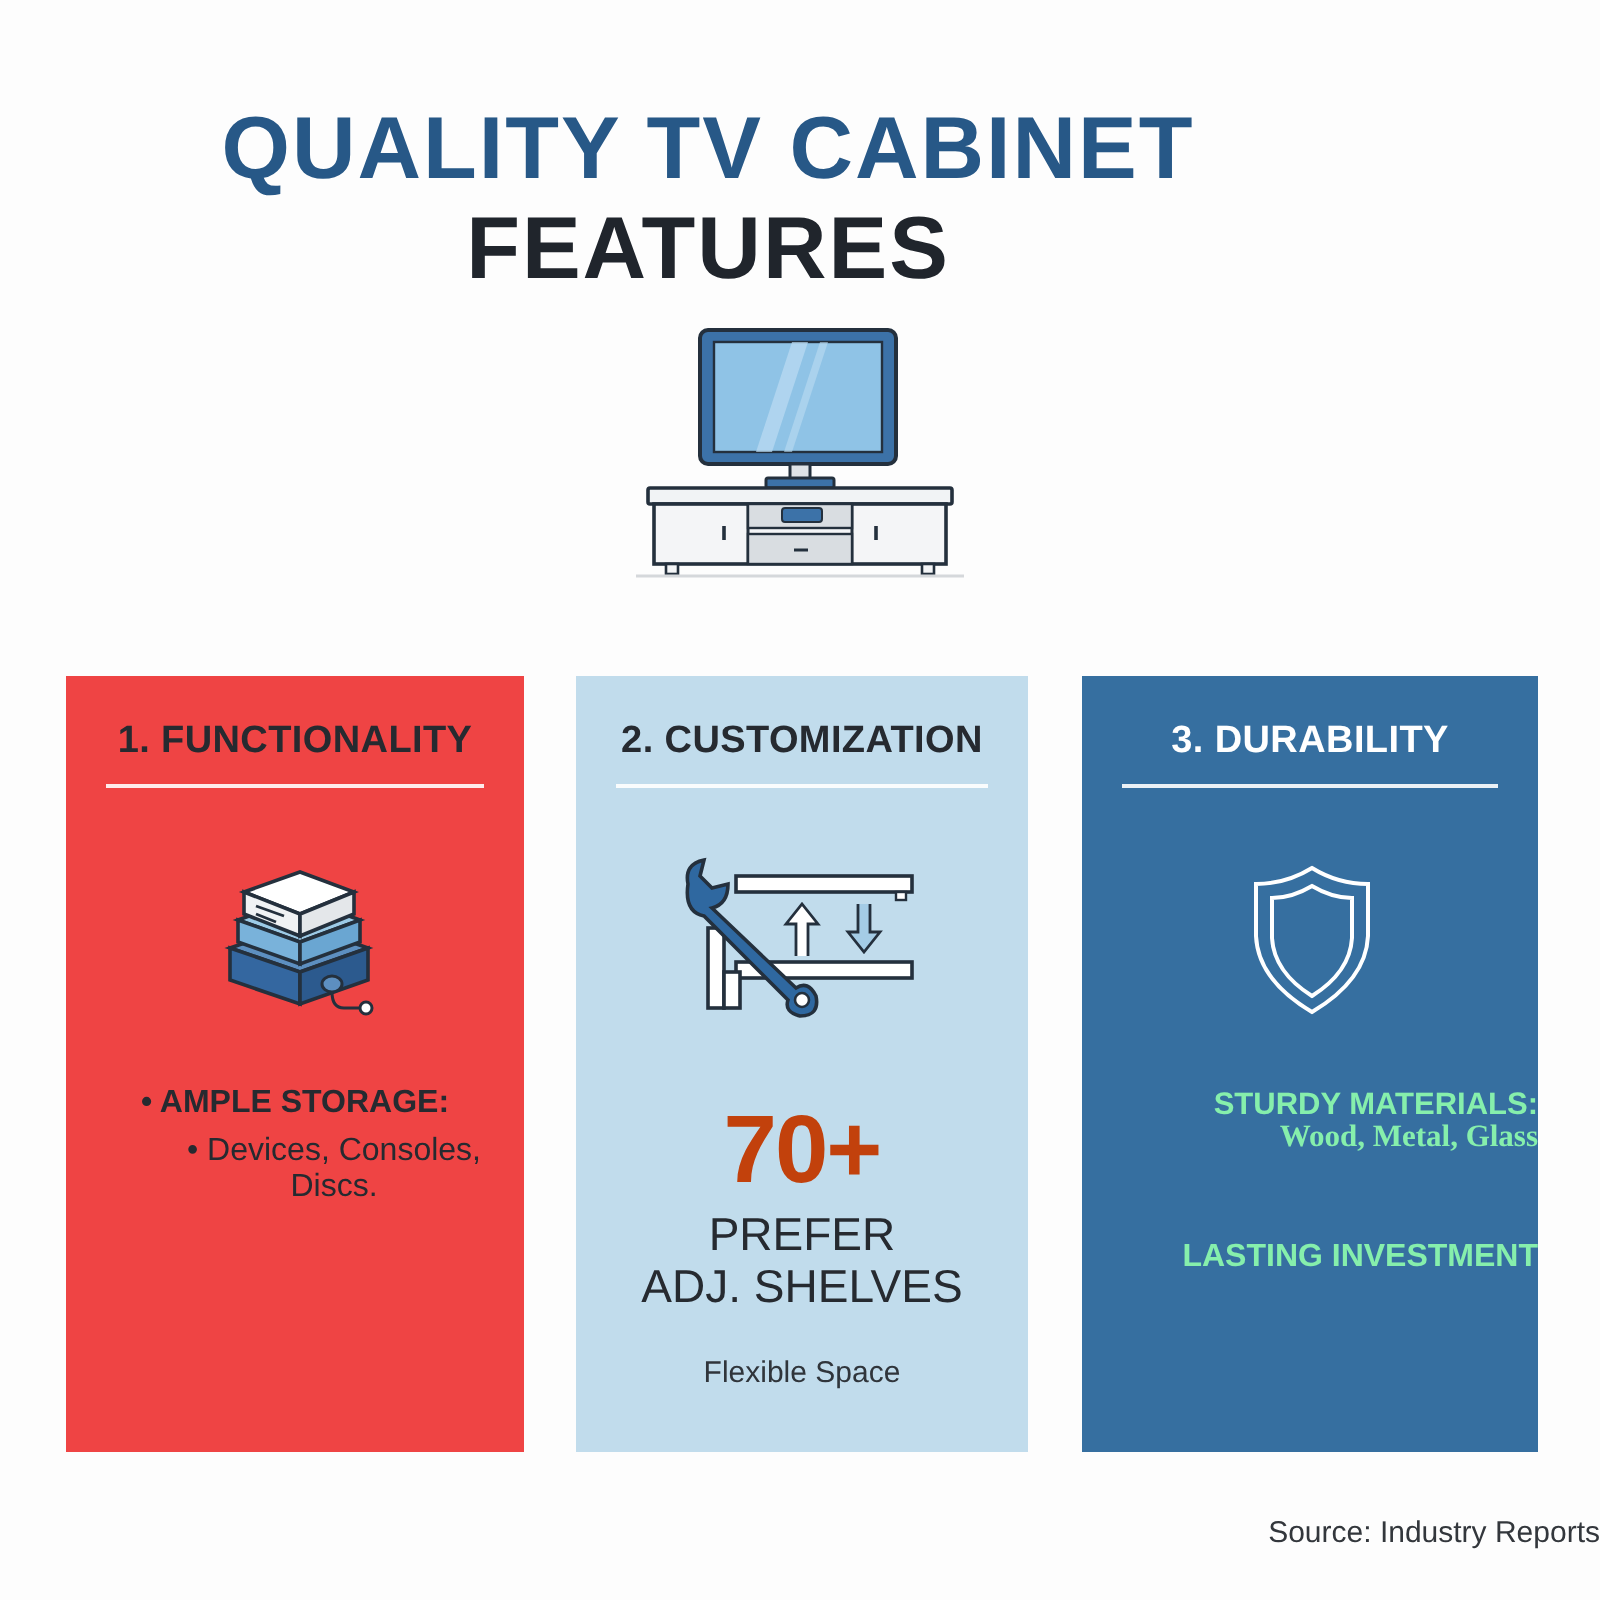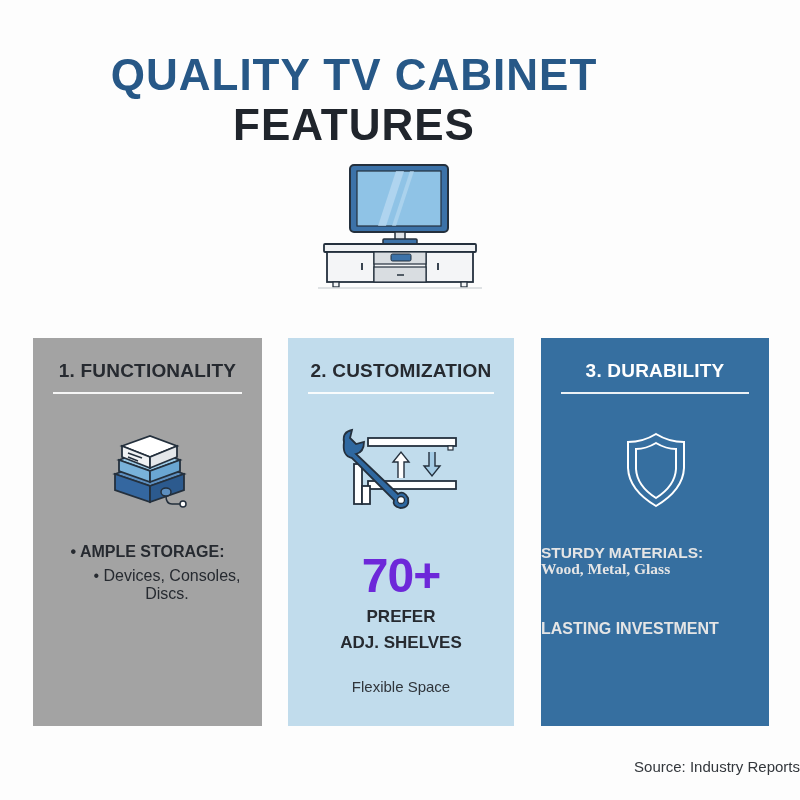--- a/index.html
+++ b/index.html
@@ -6,40 +6,40 @@
     html, body { width: 800px; height: 800px; background: #fdfdfd; overflow: hidden; }
     body { font-family: "Liberation Sans", "DejaVu Sans", sans-serif; position: relative; }
 
     .title { position: absolute; left: 0; width: 708px; text-align: center; font-weight: 700; letter-spacing: 1px; }
     .title-line1 { top: 50px; font-size: 44px; color: #275887; }
     .title-line2 { top: 100px; font-size: 44px; color: #20252c; }
 
     .hero { position: absolute; left: 318px; top: 160px; width: 164px; height: 130px; }
 
     .panel { position: absolute; top: 338px; height: 388px; }
-    .panel-1 { left: 33px; width: 229px; background: #a3a3a3; }
+    .panel-1 { left: 33px; width: 229px; background: #ef4444; }
     .panel-2 { left: 288px; width: 226px; background: #c1dcec; }
     .panel-3 { left: 541px; width: 228px; background: #366fa0; }
 
     .panel-title { position: absolute; top: 22px; left: 0; width: 100%; text-align: center; font-size: 19px; font-weight: 700; letter-spacing: 0.2px; }
     .panel-1 .panel-title, .panel-2 .panel-title { color: #262a30; }
     .panel-3 .panel-title { color: #ffffff; }
     .panel-rule { position: absolute; top: 54px; left: 20px; right: 20px; height: 2px; background: #ffffff; opacity: 0.9; }
 
     .icon { position: absolute; }
 
     .p1-text { position: absolute; left: 0; width: 100%; top: 205px; text-align: center; color: #262a30; }
     .p1-head { font-size: 16px; font-weight: 700; display: block; margin-bottom: 6px; }
     .p1-sub { font-size: 16px; display: block; padding-left: 39px; }
 
-    .p2-big { position: absolute; top: 210px; left: 0; width: 100%; text-align: center; font-size: 48px; font-weight: 700; color: #6d28d9; letter-spacing: -1px; }
-    .p2-mid { position: absolute; top: 266px; left: 0; width: 100%; text-align: center; font-size: 17px; font-weight: 700; color: #262a30; line-height: 26px; }
+    .p2-big { position: absolute; top: 210px; left: 0; width: 100%; text-align: center; font-size: 48px; font-weight: 700; color: #c2410c; letter-spacing: -1px; }
+    .p2-mid { position: absolute; top: 266px; left: 0; width: 100%; text-align: center; font-size: 23px; font-weight: 400; color: #262a30; line-height: 26px; }
     .p2-foot { position: absolute; top: 340px; left: 0; width: 100%; text-align: center; font-size: 15px; color: #30353b; }
 
-    .p3-text { position: absolute; left: 0; width: 100%; text-align: left; color: #e5e5e5; font-weight: 700; }
+    .p3-text { position: absolute; left: 0; width: 100%; text-align: right; color: #86efac; font-weight: 700; }
     .p3-a { top: 206px; font-size: 15.5px; }
     .p3-b { top: 222px; font-size: 15.5px; font-family: Liberation Serif, serif; }
     .p3-c { top: 282px; font-size: 16px; }
 
     .source { position: absolute; top: 758px; left: 0; width: 800px; text-align: right; font-size: 15px; color: #33373c; }
   </style>
 </head>
 <body>
 
 <div class="title title-line1">QUALITY TV CABINET</div>

